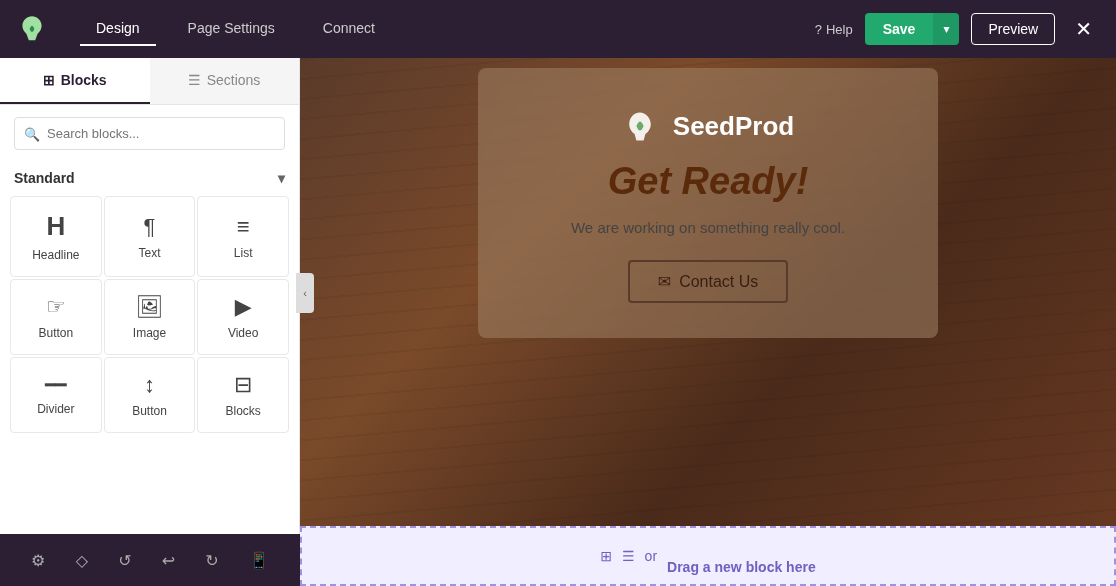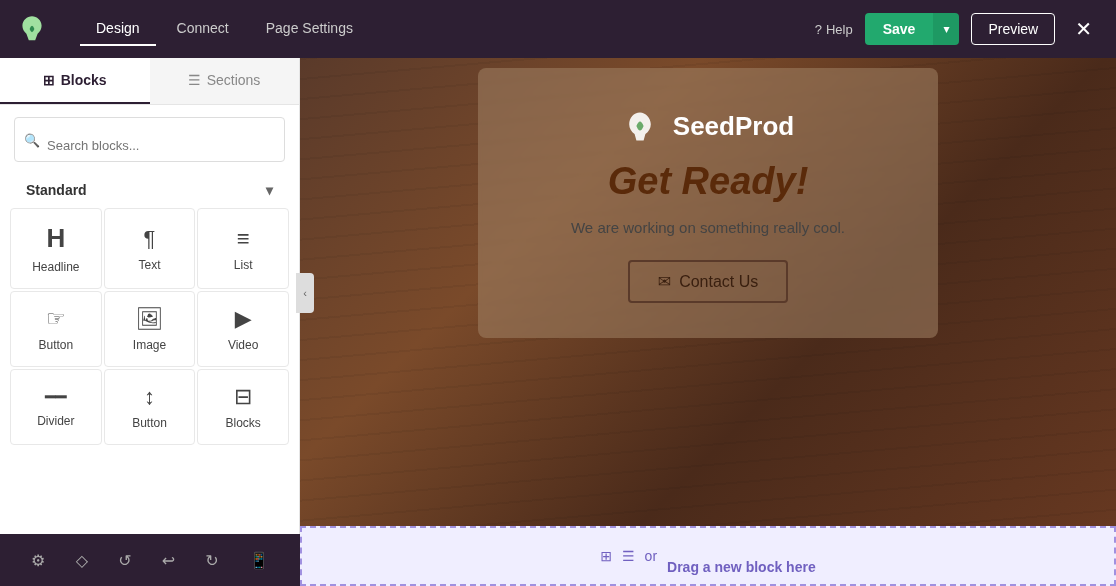--- a/index.html
+++ b/index.html
@@ -4,21 +4,21 @@
   <style>
     * { box-sizing: border-box; margin: 0; padding: 0; }
     body { font-family: -apple-system, BlinkMacSystemFont, 'Segoe UI', sans-serif; background: #2d1f33; width: 1116px; height: 586px; overflow: hidden; }
 
     
     .top-nav {
       display: flex; align-items: center; background: #2d1f33; height: 58px;
       padding: 0 16px; gap: 24px;
     }
     .nav-logo { width: 32px; height: 32px; }
-    .nav-tabs { display: flex; gap: 5px; margin-left: 8px; }
+    .nav-tabs { display: flex; gap: 16px; margin-left: 8px; }
     .nav-tab {
       color: #ccc; font-size: 14px; padding: 8px 16px; cursor: pointer;
       border-bottom: 2px solid transparent; text-decoration: none;
     }
     .nav-tab.active { color: #fff; border-bottom: 2px solid #fff; }
     .nav-right { margin-left: auto; display: flex; align-items: center; gap: 12px; }
     .help-btn {
       color: #ccc; font-size: 13px; background: none; border: none; cursor: pointer;
       display: flex; align-items: center; gap: 4px;
     }
@@ -56,33 +56,33 @@
     }
     .panel-tab.active {
       color: #2d1f33; font-weight: 600; border-bottom: 2px solid #2d1f33;
       background: #fff;
     }
     .panel-tab.inactive { background: #f5f5f5; color: #888; }
 
     
     .search-area { padding: 12px 14px; }
     .search-input {
-      width: 100%; padding: 20px 12px 8px 32px; border: 1px solid #ddd;
+      width: 100%; padding: 8px 12px 8px 32px; border: 1px solid #ddd;
       border-radius: 4px; font-size: 13px; color: #888; outline: none;
     }
     .search-wrap { position: relative; }
     .search-icon-svg {
       position: absolute; left: 10px; top: 50%; transform: translateY(-50%);
       color: #aaa; font-size: 13px;
     }
 
     
     .section-header {
       display: flex; align-items: center; justify-content: space-between;
-      padding: 8px 26px 6px; font-size: 14px; font-weight: 600; color: #333;
+      padding: 8px 14px 6px; font-size: 14px; font-weight: 600; color: #333;
     }
     .chevron { font-size: 14px; color: #666; cursor: pointer; }
 
     
     .block-grid {
       display: grid; grid-template-columns: repeat(3, 1fr);
       gap: 2px; padding: 4px 10px;
     }
     .block-item {
       display: flex; flex-direction: column; align-items: center;
@@ -175,22 +175,22 @@
 <div class="top-nav">
   <div class="nav-logo">
     <svg viewBox="0 0 40 40" fill="none" xmlns="http://www.w3.org/2000/svg">
       <path d="M20 4C14 4 8 9 8 16c0 4 2 7.5 5 10l3 8h8l3-8c3-2.5 5-6 5-10 0-7-6-12-12-12z" fill="#a0e0a0"></path>
       <path d="M17 20 Q20 12 23 20 Q20 28 17 20z" fill="#2d8a4e"></path>
     </svg>
   </div>
 
   <nav class="nav-tabs">
     <a class="nav-tab active">Design</a>
+    <a class="nav-tab">Page Settings</a>
     <a class="nav-tab">Connect</a>
-    <a class="nav-tab">Page Settings</a>
   </nav>
 
   <div class="nav-right">
     <button class="help-btn">
       <span>?</span>
       <span>Help</span>
     </button>
     <div class="save-group">
       <button class="save-btn">Save</button>
       <button class="save-dropdown">▾</button>

